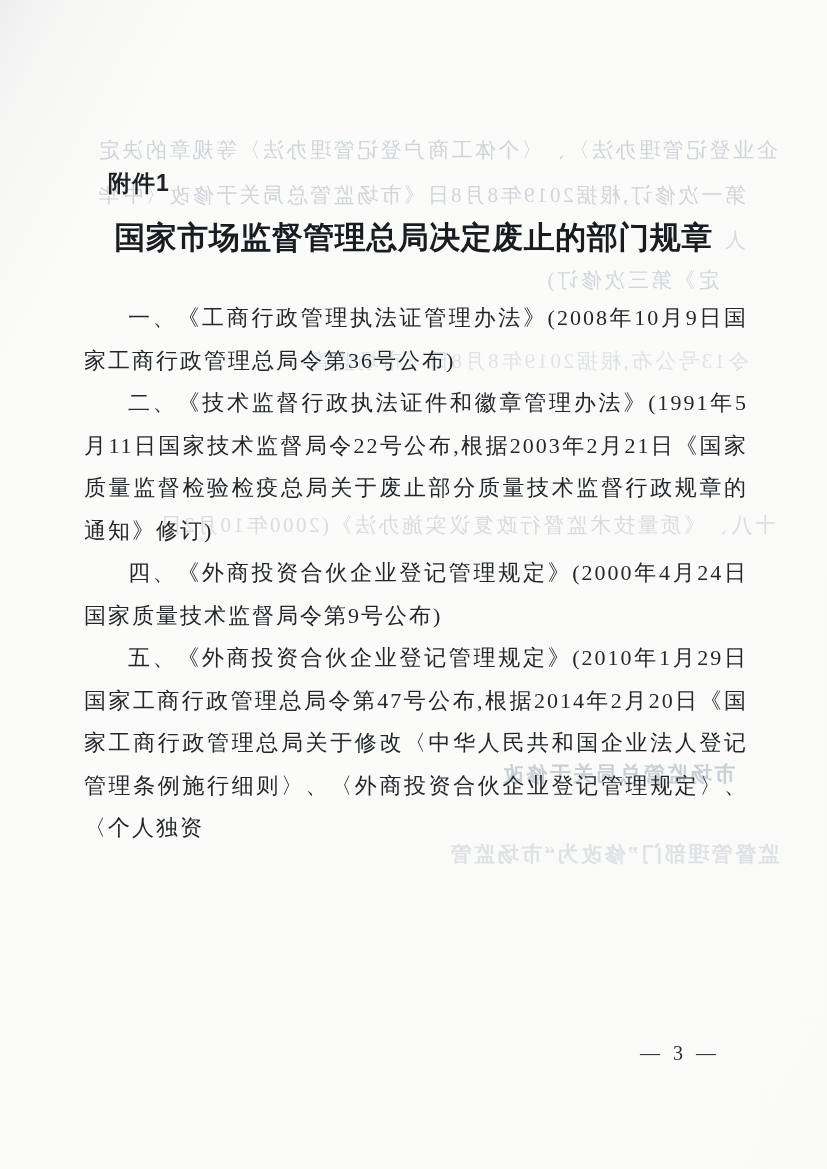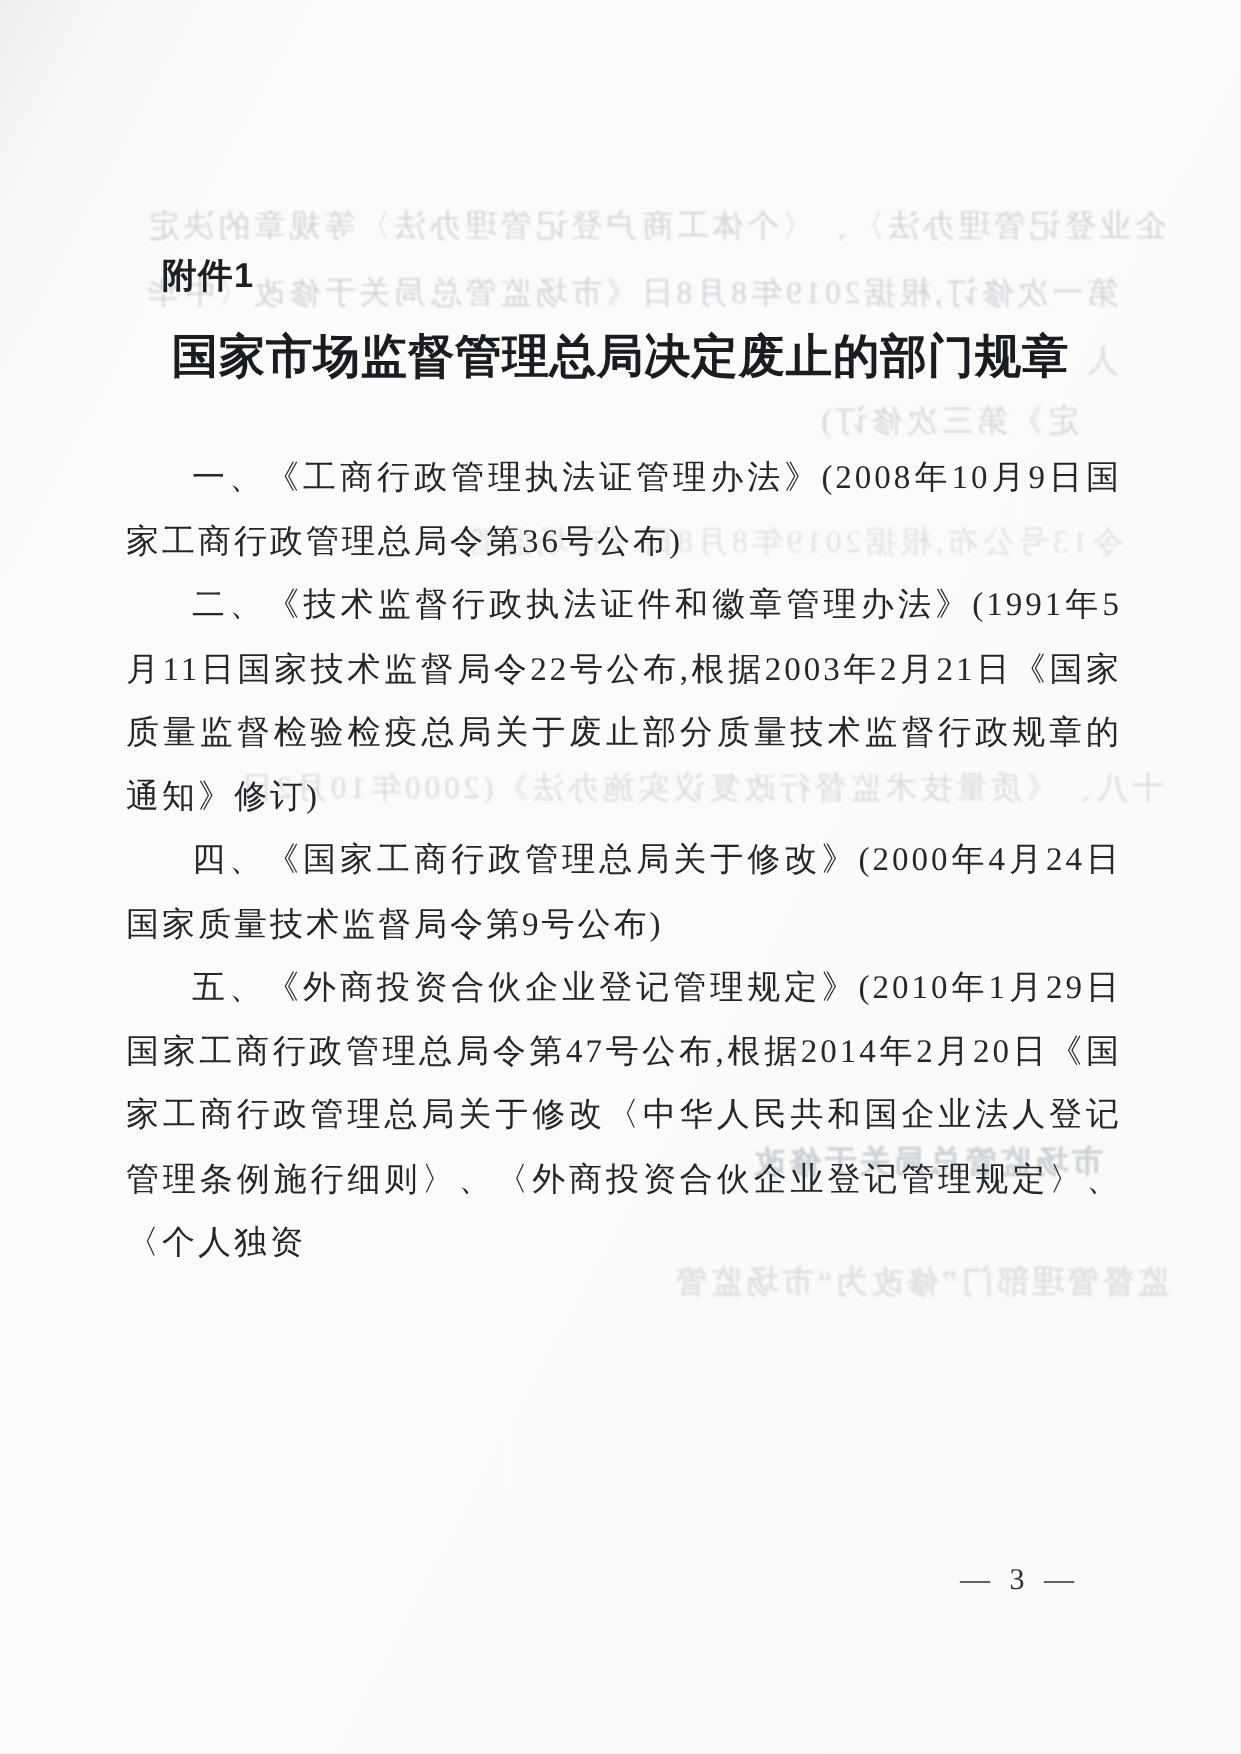--- a/index.html
+++ b/index.html
@@ -73,19 +73,19 @@
     <div class="ghost g7">监督管理部门”修改为“市场监管</div>
   </div>
 
   <div class="attachment">附件1</div>
 
   <h1 class="title">国家市场监督管理总局决定废止的部门规章</h1>
 
   <div class="body-text">
     <p>一、《工商行政管理执法证管理办法》(2008年10月9日国家工商行政管理总局令第36号公布)</p>
     <p>二、《技术监督行政执法证件和徽章管理办法》(1991年5月11日国家技术监督局令22号公布,根据2003年2月21日《国家质量监督检验检疫总局关于废止部分质量技术监督行政规章的通知》修订)</p>
-    <p>四、《国家工商行政管理总局关于修改》(2000年4月24日国家质量技术监督局令第9号公布)</p>
+    <p>四、《外商投资合伙企业登记管理规定》(2000年4月24日国家质量技术监督局令第9号公布)</p>
     <p>五、《外商投资合伙企业登记管理规定》(2010年1月29日国家工商行政管理总局令第47号公布,根据2014年2月20日《国家工商行政管理总局关于修改〈中华人民共和国企业法人登记管理条例施行细则〉、〈外商投资合伙企业登记管理规定〉、〈个人独资</p>
   </div>
 
   <div class="page-number">— 3 —</div>
 
 </div>
 
 </body></html>

